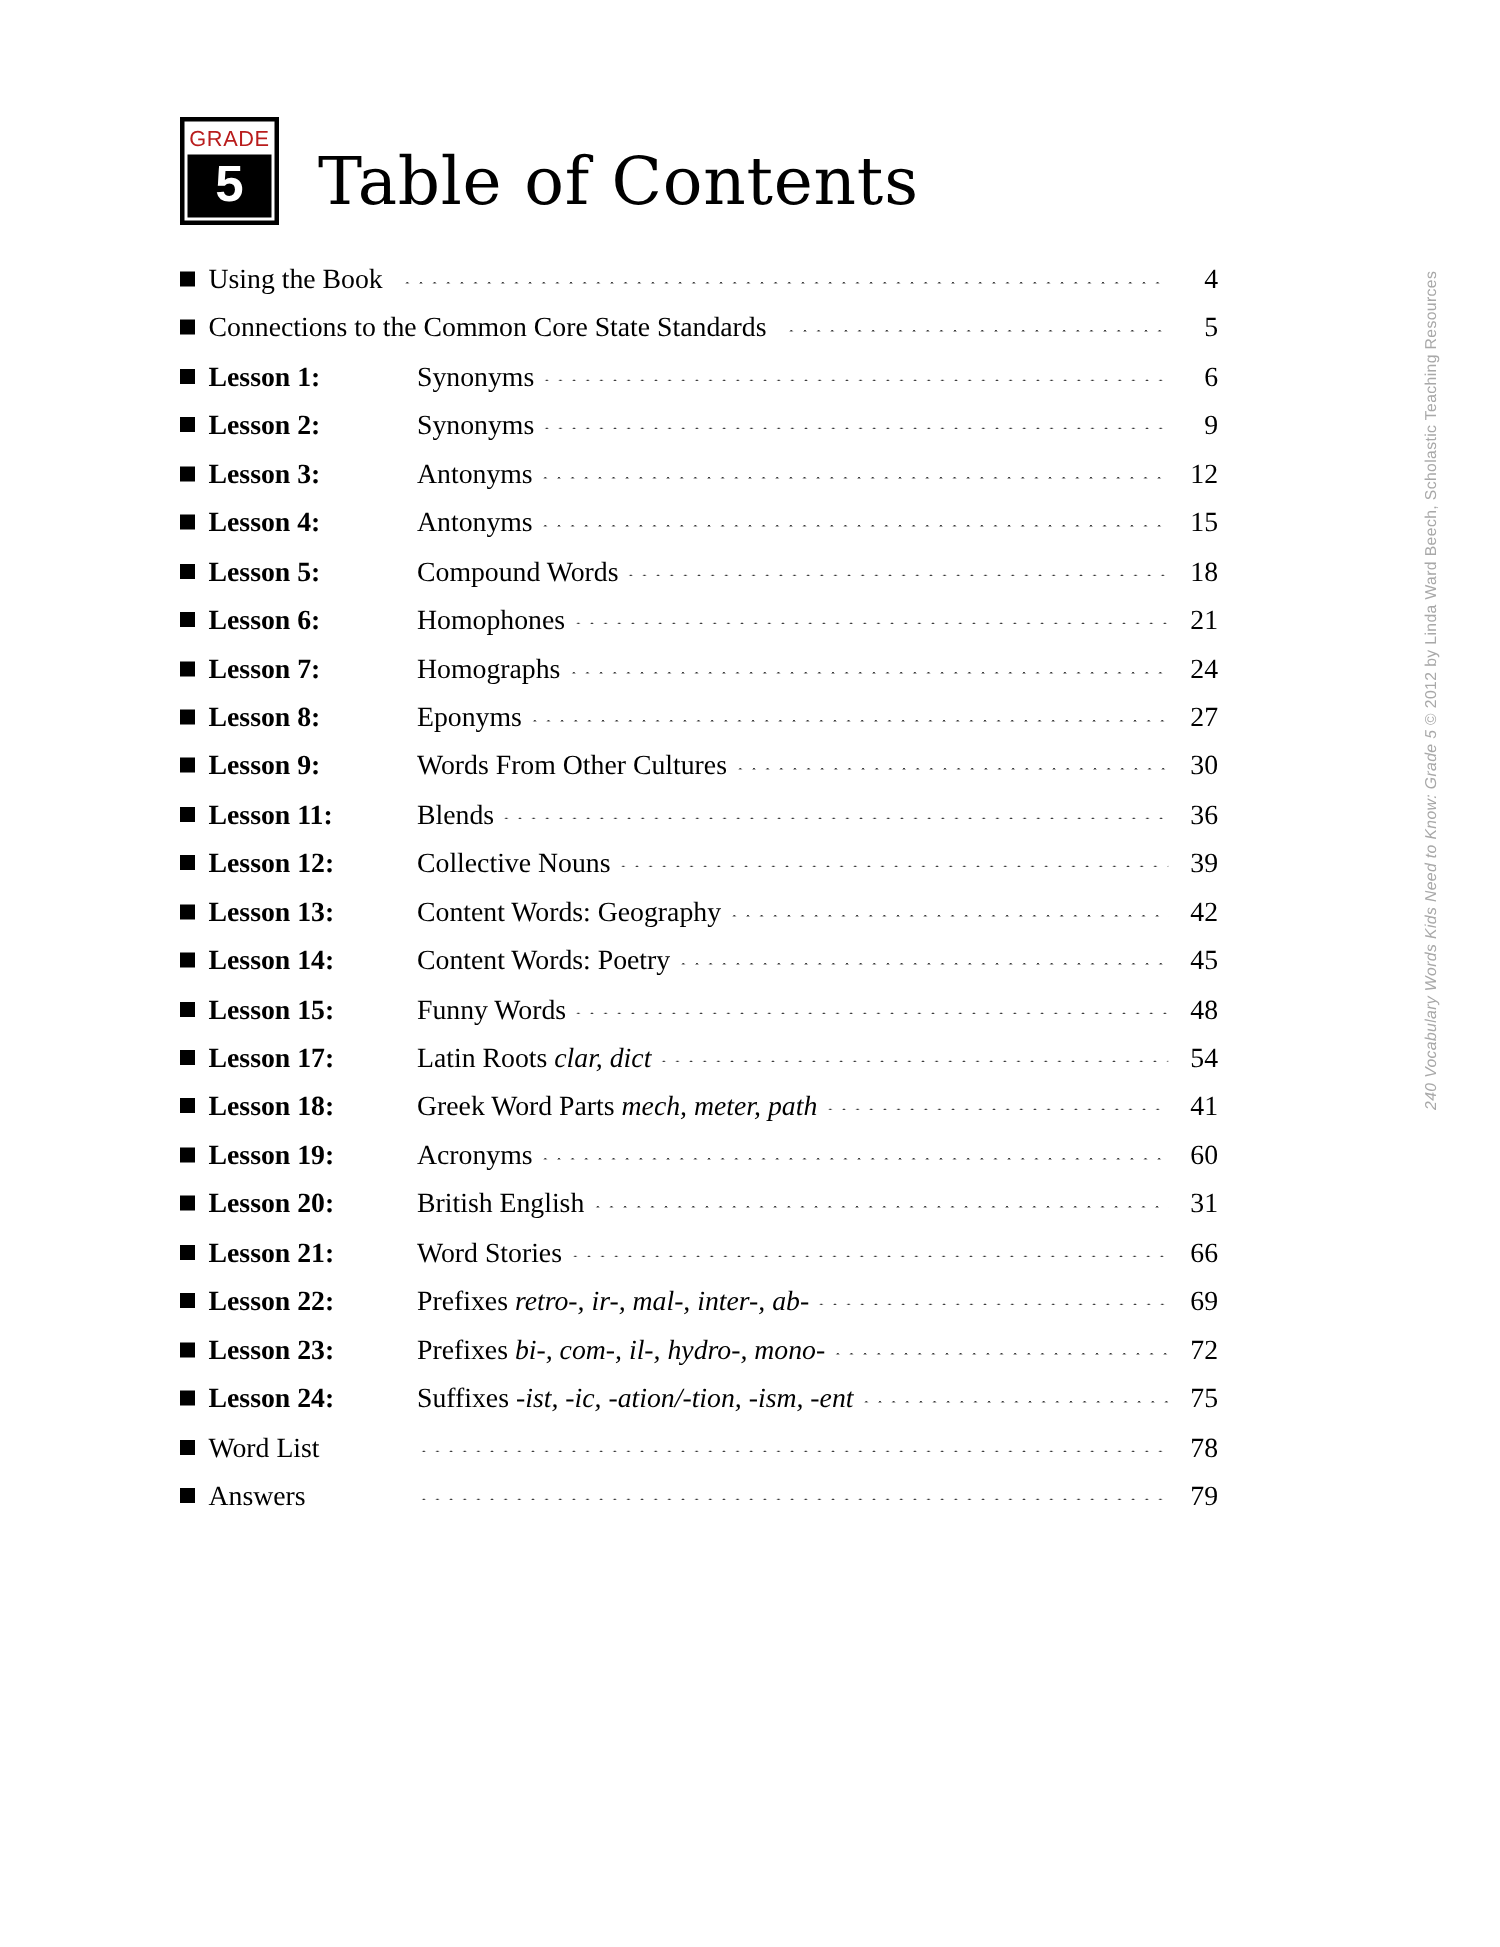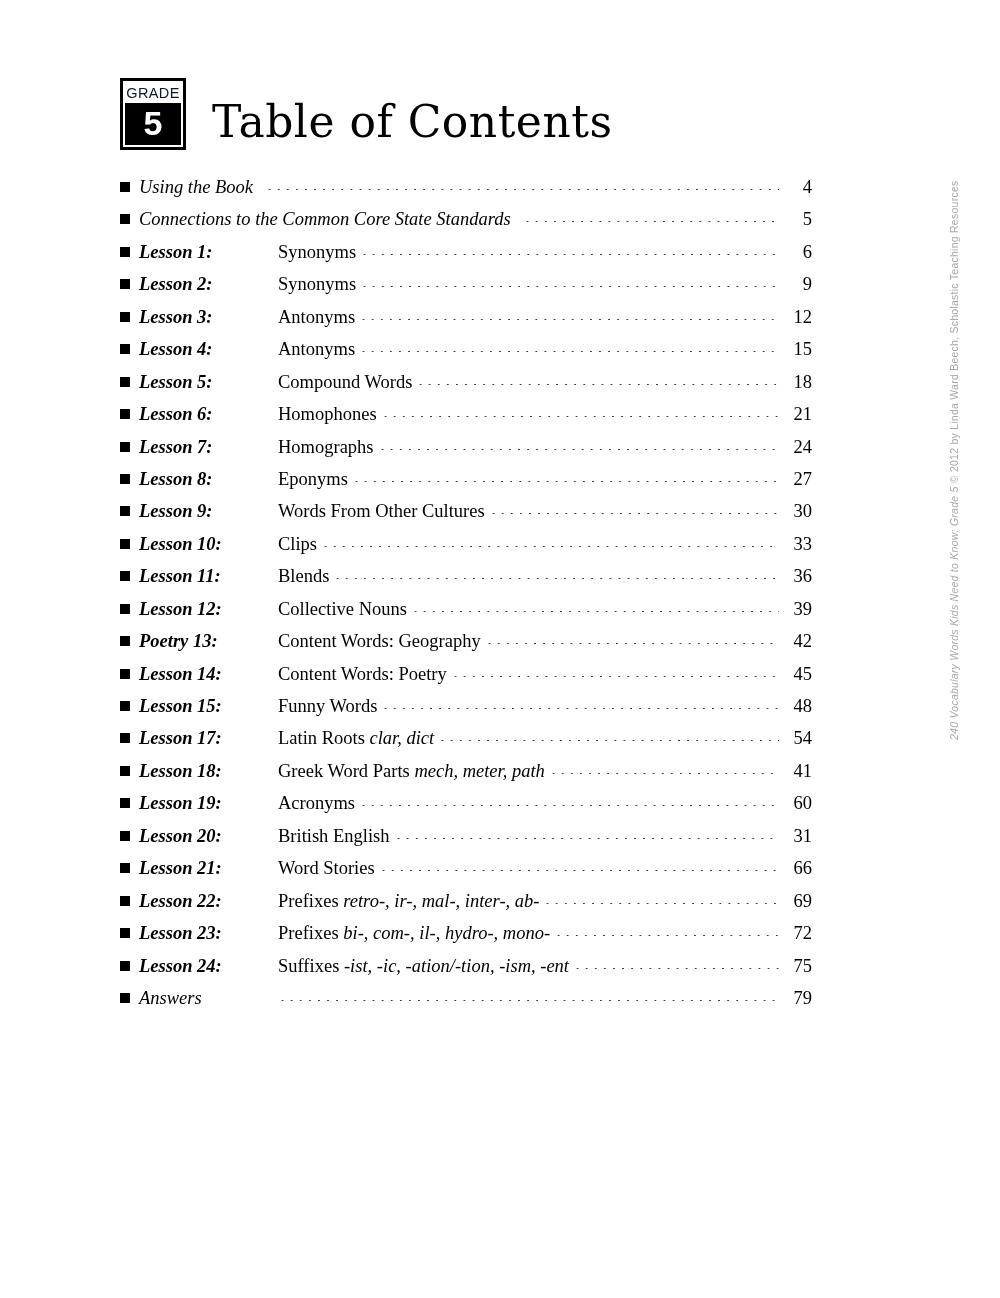--- a/index.html
+++ b/index.html
@@ -36,21 +36,21 @@
     flex-direction: column;
     margin-bottom: 4px;
   }
   #grade-badge .grade-word {
     height: 20px;
     line-height: 20px;
     text-align: center;
     font-family: "Liberation Sans", "DejaVu Sans", sans-serif;
     font-size: 14.5px;
     letter-spacing: 0.4px;
-    color: #0f172a;
+    color: #b91c1c;
     background: #fff;
     font-weight: 400;
   }
   #grade-badge .grade-num {
     flex: 1;
     background: #000;
     color: #fff;
     display: flex;
     align-items: center;
     justify-content: center;
@@ -92,21 +92,20 @@
     height: 10px;
     background: #000;
     flex: 0 0 auto;
     position: relative;
     top: -1px;
   }
   .label {
     display: inline-block;
     margin-left: 9px;
     flex: 0 0 auto;
-    font-style: italic;
   }
   .label.lesson {
     font-weight: 700;
     width: 139px;
   }
   .label.plain {
     font-weight: 400;
     width: 139px;
   }
   .label.wide {
@@ -255,42 +254,35 @@
     </div>
     <div class="toc-row">
       <span class="bullet"></span>
       <span class="label lesson">Lesson 9:</span>
       <span class="title"><span>Words From Other Cultures</span></span>
       <span class="leader"></span>
       <span class="pageno">30</span>
     </div>
     <div class="toc-row">
       <span class="bullet"></span>
-      <span class="label lesson">Lesson 10:</span>
-      <span class="title"><span>Clips</span></span>
-      <span class="leader"></span>
-      <span class="pageno">33</span>
-    </div>
-    <div class="toc-row">
-      <span class="bullet"></span>
       <span class="label lesson">Lesson 11:</span>
       <span class="title"><span>Blends</span></span>
       <span class="leader"></span>
       <span class="pageno">36</span>
     </div>
     <div class="toc-row">
       <span class="bullet"></span>
       <span class="label lesson">Lesson 12:</span>
       <span class="title"><span>Collective Nouns</span></span>
       <span class="leader"></span>
       <span class="pageno">39</span>
     </div>
     <div class="toc-row">
       <span class="bullet"></span>
-      <span class="label lesson">Poetry 13:</span>
+      <span class="label lesson">Lesson 13:</span>
       <span class="title"><span>Content Words: Geography</span></span>
       <span class="leader"></span>
       <span class="pageno">42</span>
     </div>
     <div class="toc-row">
       <span class="bullet"></span>
       <span class="label lesson">Lesson 14:</span>
       <span class="title"><span>Content Words: Poetry</span></span>
       <span class="leader"></span>
       <span class="pageno">45</span>
@@ -350,20 +342,27 @@
       <span class="title"><span>Prefixes </span><i>bi-, com-, il-, hydro-, mono-</i></span>
       <span class="leader"></span>
       <span class="pageno">72</span>
     </div>
     <div class="toc-row">
       <span class="bullet"></span>
       <span class="label lesson">Lesson 24:</span>
       <span class="title"><span>Suffixes </span><i>-ist, -ic, -ation/-tion, -ism, -ent</i></span>
       <span class="leader"></span>
       <span class="pageno">75</span>
+    </div>
+    <div class="toc-row offset-leader">
+      <span class="bullet"></span>
+      <span class="label plain">Word List</span>
+      <span class="spacer-to-col" style="width: 0px;"></span>
+      <span class="leader"></span>
+      <span class="pageno">78</span>
     </div>
     <div class="toc-row offset-leader">
       <span class="bullet"></span>
       <span class="label plain">Answers</span>
       <span class="spacer-to-col" style="width: 0px;"></span>
       <span class="leader"></span>
       <span class="pageno">79</span>
     </div>
   </div>
 

